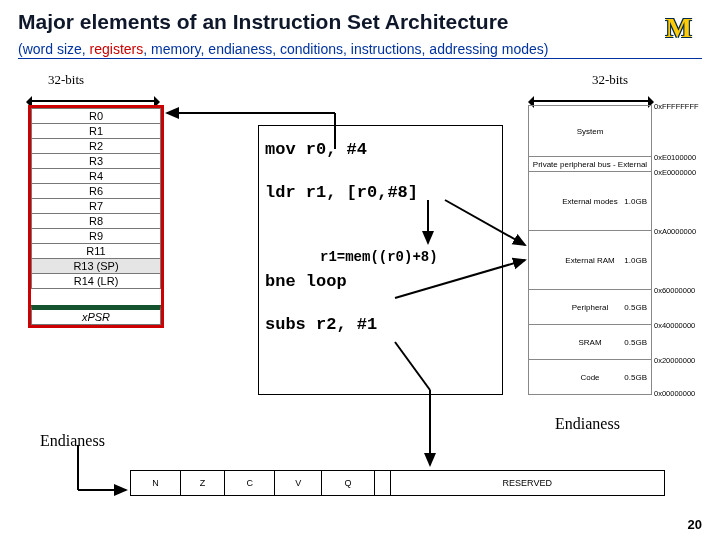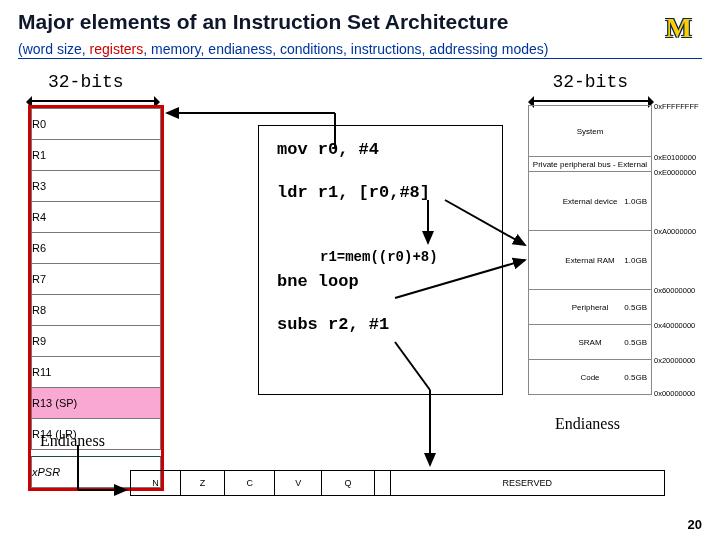--- a/index.html
+++ b/index.html
@@ -1,31 +1,31 @@
 <!DOCTYPE html>
 <html><head>
 <meta charset="utf-8">
 <style>
   body{margin:0;font-family:Arial,Helvetica,sans-serif;background:#fff;width:720px;height:540px;position:relative;overflow:hidden}
   .title{position:absolute;top:10px;left:18px;color:#0f172a;font-weight:bold;font-size:21px}
   .subtitle{position:absolute;top:41px;left:18px;font-size:14px;color:#0033a0}
   .subtitle .red{color:#c00}
   .logo{position:absolute;top:12px;right:28px;font-weight:bold;color:#ffcb05;font-size:28px;font-family:Georgia,serif;text-shadow:-1px -1px 0 #00274c,1px -1px 0 #00274c,-1px 1px 0 #00274c,1px 1px 0 #00274c}
   .hrule{position:absolute;left:18px;right:18px;top:58px;border-top:1px solid #0033a0}
-  .label32{position:absolute;font-family:Liberation Mono, monospace;font-size:18px}
+  .label32{position:absolute;font-family:Liberation Serif, serif;font-size:13px}
   .arrow-h{position:absolute;height:0;border-top:2px solid #000}
   .arrow-h:before,.arrow-h:after{content:"";position:absolute;top:-6px;border:6px solid transparent}
   .arrow-h:before{left:-8px;border-right-color:#000}
   .arrow-h:after{right:-8px;border-left-color:#000}
   .regbox{position:absolute;left:28px;top:105px;width:130px;border:3px solid #c00}
-  .regrow{border:1px solid #777;border-top:0;font-size:11px;padding:9px 0;background:#fff;font-family:Arial}
+  .regrow{border:1px solid #777;border-top:0;font-size:11px;text-align:center;padding:1px 0;background:#fff;font-family:Arial}
   .regrow:first-child{border-top:1px solid #777}
-  .regrow.hl{background:#f9a8d4}
+  .regrow.hl{background:#e5e5e5}
   .regrow.it{font-style:italic}
-  .code{position:absolute;left:258px;top:125px;width:245px;height:270px;border:1px solid #000;font-family:"Courier New",monospace;font-size:17px;font-weight:bold;color:#000;padding:14px 18px;box-sizing:border-box}
+  .code{position:absolute;left:258px;top:125px;width:245px;height:270px;border:1px solid #000;font-family:"Courier New",monospace;font-size:17px;font-weight:bold;color:#000;padding:14px 6px;box-sizing:border-box}
   .note{position:absolute;font-family:"Courier New",monospace;font-size:14px;font-weight:bold}
   .endl{position:absolute;font-family:"Comic Sans MS",cursive;font-size:16px}
   .pgnum{position:absolute;bottom:8px;right:18px;font-size:13px;font-weight:bold}
   .mem{position:absolute;right:68px;top:105px;width:122px;border:1px solid #888;font-size:8px}
   .memrow{border-top:1px solid #888;text-align:center;display:flex;align-items:center;justify-content:center;position:relative}
   .memrow .sz{position:absolute;right:4px}
   .memadr{position:absolute;right:-55px;font-size:7.5px;text-align:left;width:52px}
   .psr{position:absolute;left:130px;top:470px;width:535px}
   .psrtable{border-collapse:collapse;width:100%}
   .psrtable td{border:1px solid #000;font-size:9px;text-align:center;height:22px}
@@ -44,30 +44,31 @@
 
 <div class="label32" style="left:48px;top:72px">32-bits</div>
 <div class="arrow-h" style="left:28px;top:100px;width:130px"></div>
 
 <div class="label32" style="right:92px;top:72px">32-bits</div>
 <div class="arrow-h" style="right:68px;top:100px;width:122px"></div>
 
 <div class="regbox">
   <div class="regrow">R0</div>
   <div class="regrow">R1</div>
+  <div class="regrow">R2</div>
   <div class="regrow">R3</div>
   <div class="regrow">R4</div>
   <div class="regrow">R6</div>
   <div class="regrow">R7</div>
   <div class="regrow">R8</div>
   <div class="regrow">R9</div>
   <div class="regrow">R11</div>
   <div class="regrow hl">R13 (SP)</div>
   <div class="regrow">R14 (LR)</div>
-  <div class="regrow it" style="margin-top:6px;border-top:1px solid #14532d">xPSR</div>
+  <div class="regrow it" style="margin-top:16px;border-top:5px solid #14532d">xPSR</div>
 </div>
 <div class="endl" style="left:40px;top:432px">Endianess</div>
 
 <div class="code">
   <div>mov r0, #4</div>
   <div style="height:24px"></div>
   <div>ldr r1, [r0,#8]</div>
   <div style="height:70px"></div>
   <div>bne loop</div>
   <div style="height:24px"></div>
@@ -80,21 +81,21 @@
 <div class="mem">
   <div class="memrow" style="height:50px;border-top:0">
       <span>System</span>
       <span class="memadr" style="top:-4px">0xFFFFFFFF</span>
     </div>
   <div class="memrow" style="height:14px">
       <span>Private peripheral bus - External</span>
       <span class="memadr" style="top:-4px">0xE0100000</span>
     </div>
   <div class="memrow" style="height:58px">
-      <span>External device</span>
+      <span>External modes</span>
       <span class="sz">1.0GB</span>
       <span class="memadr" style="top:-4px">0xE0000000</span>
     </div>
   <div class="memrow" style="height:58px">
       <span>External RAM</span>
       <span class="sz">1.0GB</span>
       <span class="memadr" style="top:-4px">0xA0000000</span>
     </div>
   <div class="memrow" style="height:34px">
       <span>Peripheral</span>

